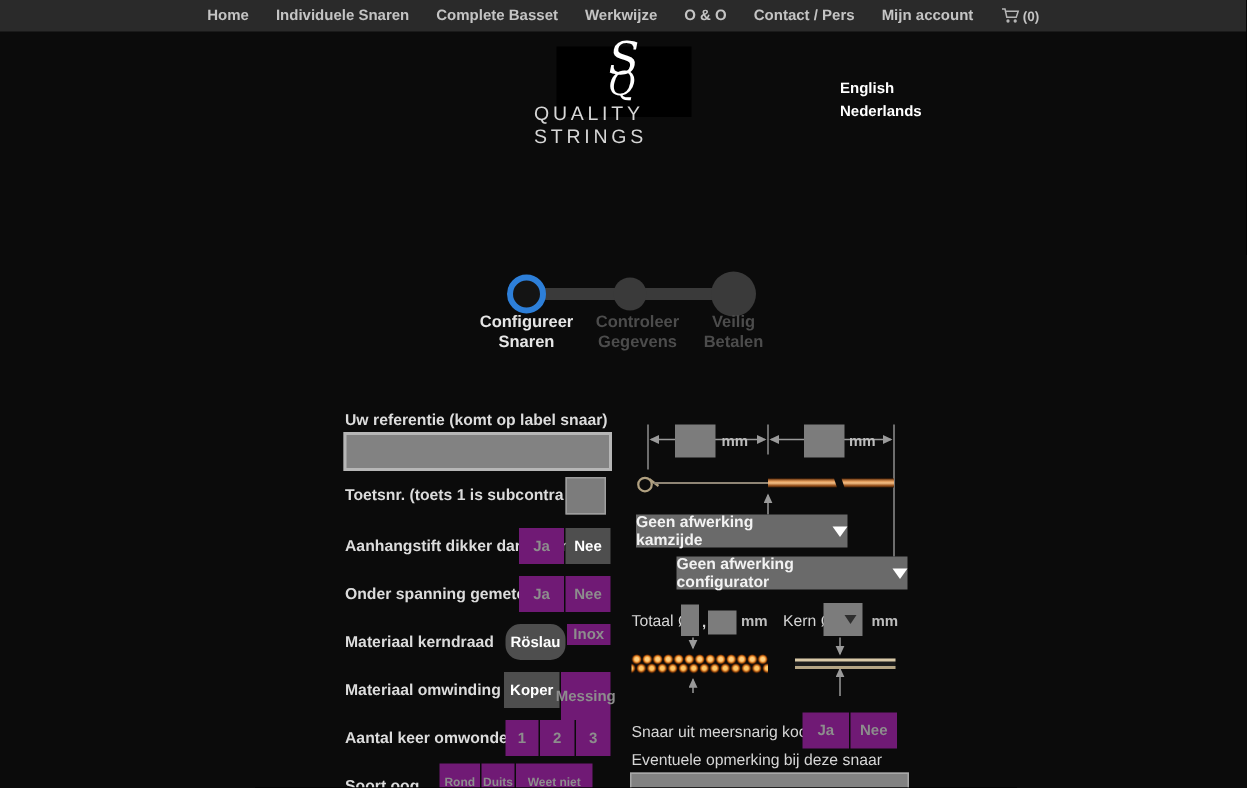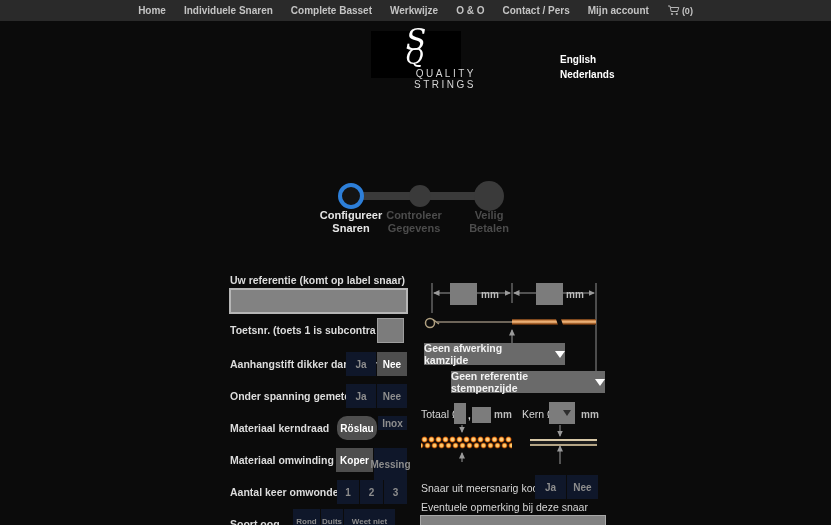--- a/index.html
+++ b/index.html
@@ -10,42 +10,42 @@
           display:flex;align-items:center;justify-content:center;gap:18px;}
   .nav-item{font-size:10px;font-weight:700;color:#c4c4c4;white-space:nowrap;cursor:pointer;}
   .cart-wrap{display:flex;align-items:center;gap:2px;cursor:pointer;}
   .cart-count{font-size:9px;color:#c4c4c4;font-weight:700;}
   
   .logo-box{position:absolute;left:371px;top:31px;width:90px;height:47px;background:#000;}
   .mono-s{position:absolute;left:50%;top:-6px;transform:translateX(-50%);
           font-family:"DejaVu Serif",serif;font-size:30px;color:#fff;font-style:italic;line-height:1;}
   .mono-q{position:absolute;left:50%;top:15px;transform:translateX(-58%);
           font-family:"DejaVu Serif",serif;font-size:22px;color:#fff;font-style:italic;line-height:1;}
-  .logo-text{position:absolute;left:356px;top:68px;width:120px;text-align:right;font-size:10px;
+  .logo-text{position:absolute;left:356px;top:68px;width:120px;text-align:left;font-size:13px;
              letter-spacing:2.5px;text-transform:uppercase;color:#d6d6d6;}
   .lang{position:absolute;left:560px;width:100px;text-align:left;font-size:10px;font-weight:700;
         color:#fff;cursor:pointer;}
   
   .intro{position:absolute;left:0;top:111px;width:831px;padding-left:31px;box-sizing:border-box;
          text-align:center;font-family:"DejaVu Serif",serif;font-style:italic;font-size:13.5px;
          color:#ededed;line-height:16px;}
   
   .step-bar{position:absolute;left:352px;top:192px;width:137px;height:8px;background:#3a3a3a;}
   .step-c1{position:absolute;left:338px;top:183px;width:18px;height:18px;border:4px solid #2d7fd9;
            border-radius:50%;background:#141414;}
   .step-c2{position:absolute;left:409px;top:185px;width:22px;height:22px;border-radius:50%;background:#3a3a3a;}
   .step-c3{position:absolute;left:474px;top:181px;width:30px;height:30px;border-radius:50%;background:#3a3a3a;}
   .step-label{position:absolute;top:209px;width:90px;text-align:center;font-size:11px;font-weight:700;line-height:13px;}
   .step-label.on{color:#e6e6e6;} .step-label.off{color:#4c4c4c;}
   
   .flabel{position:absolute;font-size:10.5px;font-weight:700;color:#dcdcdc;white-space:nowrap;}
   .ginput{position:absolute;background:#828282;border:2px solid #b6b6b6;box-sizing:border-box;}
   .sinput{position:absolute;background:#7c7c7c;border:1px solid #9e9e9e;box-sizing:border-box;}
   .box{position:absolute;background:#7c7c7c;}
-  .tg{position:absolute;display:flex;align-items:center;justify-content:center;background:#0f172a;
+  .tg{position:absolute;display:flex;align-items:center;justify-content:center;background:#701a75;
       color:#8d8d8d;font-size:10px;font-weight:700;cursor:pointer;}
   .tg.sel{background:#4e4e4e;color:#fff;}
   
   .dsvg{position:absolute;left:420px;top:275px;}
   .dd{position:absolute;height:22px;background:#6a6a6a;display:flex;align-items:center;
       justify-content:center;gap:8px;color:#f2f2f2;font-size:10.5px;font-weight:700;cursor:pointer;}
   .tri{width:0;height:0;border-left:5px solid transparent;border-right:5px solid transparent;
        border-top:7px solid #fff;}
   .tri.dark{border-top:6px solid #2e2e2e;border-left-width:4px;border-right-width:4px;}
   .dtext{position:absolute;font-size:10px;color:#bdbdbd;font-weight:bold;}
@@ -91,21 +91,21 @@
 
 
   <div class="step-bar"></div>
   <div class="step-c1"></div>
   <div class="step-c2"></div>
   <div class="step-c3"></div>
   <div class="step-label on" style="left:306px;">
     <div>Configureer</div>
     <div>Snaren</div>
   </div>
-  <div class="step-label off" style="left:369px;">
+  <div class="step-label off" style="left:380px;">
     <div>Controleer</div>
     <div>Gegevens</div>
   </div>
   <div class="step-label off" style="left:444px;">
     <div>Veilig</div>
     <div>Betalen</div>
   </div>
 
   <div class="flabel" style="left:230px;top:274px;">Uw referentie (komt op label snaar)</div>
   <div class="ginput" style="left:229px;top:288px;width:179px;height:26px;"></div>
@@ -178,21 +178,21 @@
   <div class="box" style="left:450px;top:283px;width:27px;height:22px;"></div>
   <div class="dtext" style="left:481px;top:289px;">mm</div>
   <div class="box" style="left:536px;top:283px;width:27px;height:22px;"></div>
   <div class="dtext" style="left:566px;top:289px;">mm</div>
 
   <div class="dd" style="left:424px;top:343px;width:141px;">
     <span>Geen afwerking kamzijde</span>
     <span class="tri"></span>
   </div>
   <div class="dd" style="left:451px;top:371px;width:154px;">
-    <span>Geen referentie stempenzijde</span>
+    <span>Geen afwerking configurator</span>
     <span class="tri"></span>
   </div>
 
   <div class="flabel" style="left:421px;top:408px;font-weight:400;color:#d6d6d6;">Totaal Ø</div>
   <div class="box" style="left:454px;top:403px;width:12px;height:21px;"></div>
   <div class="dtext" style="left:468px;top:410px;color:#d6d6d6;">,</div>
   <div class="box" style="left:472px;top:407px;width:19px;height:16px;"></div>
   <div class="dtext" style="left:494px;top:409px;">mm</div>
   <div class="flabel" style="left:522px;top:408px;font-weight:400;color:#d6d6d6;">Kern Ø</div>
   <div class="box" style="left:549px;top:402px;width:26px;height:22px;display:flex;align-items:center;justify-content:flex-end;padding-right:4px;box-sizing:border-box;">

